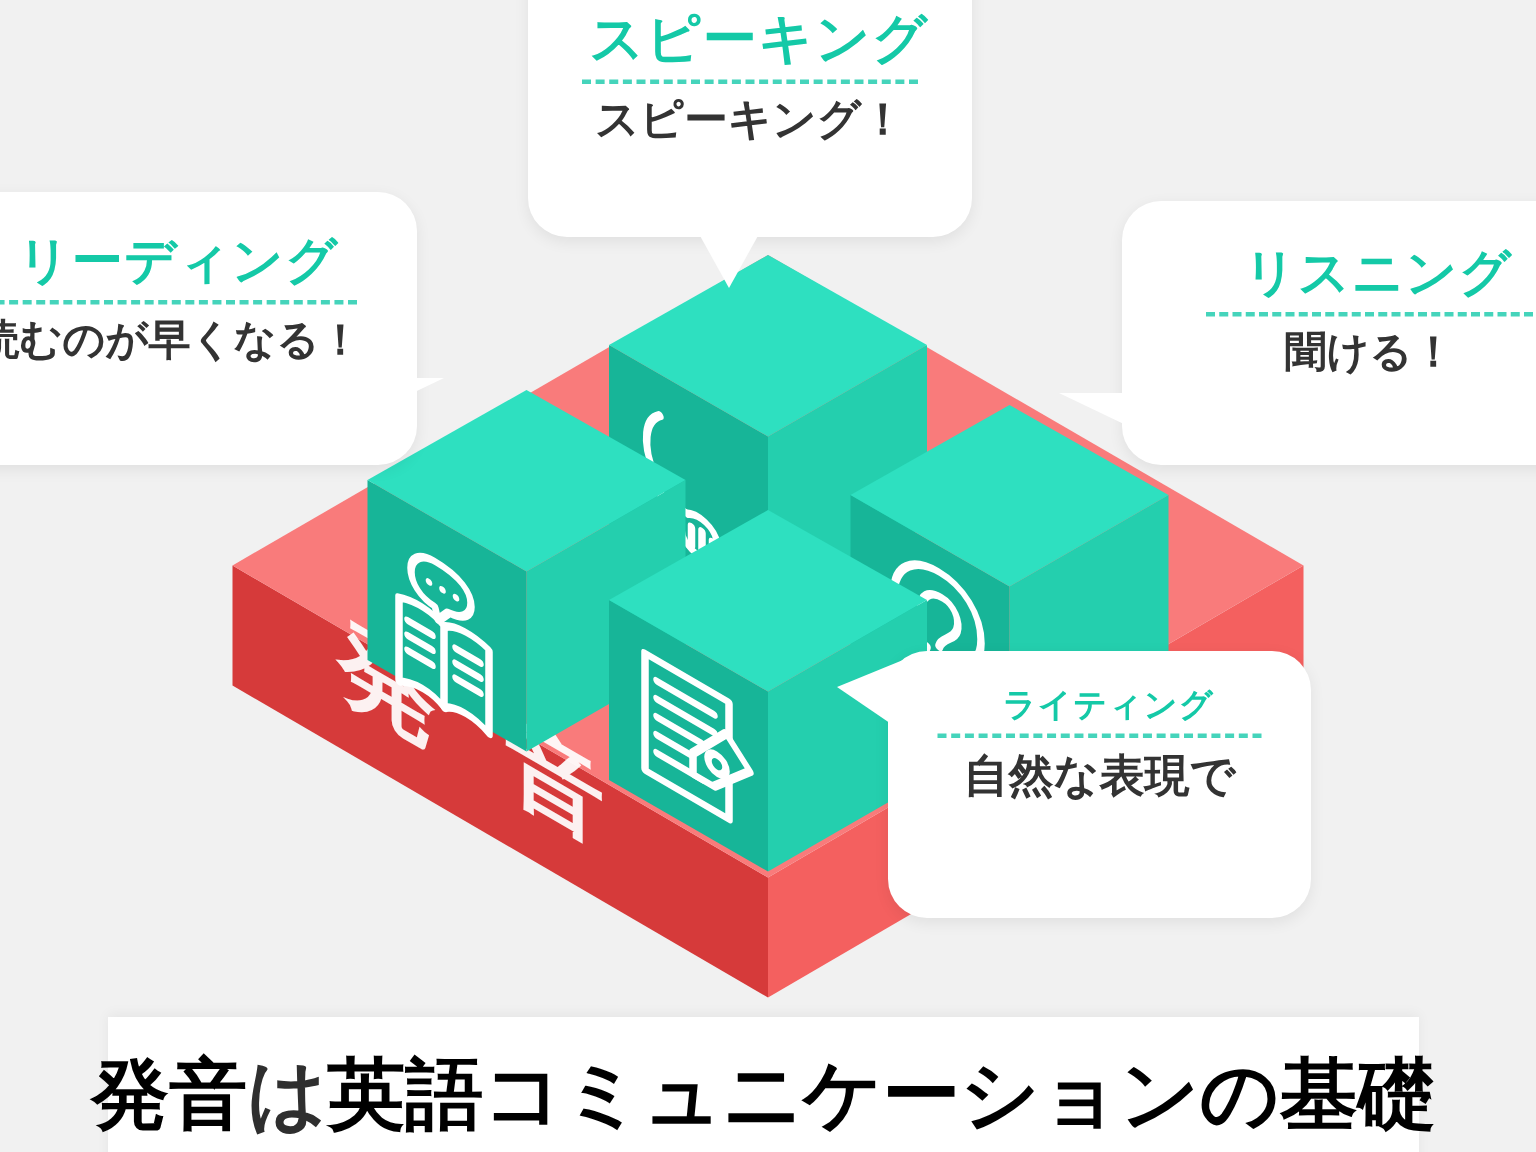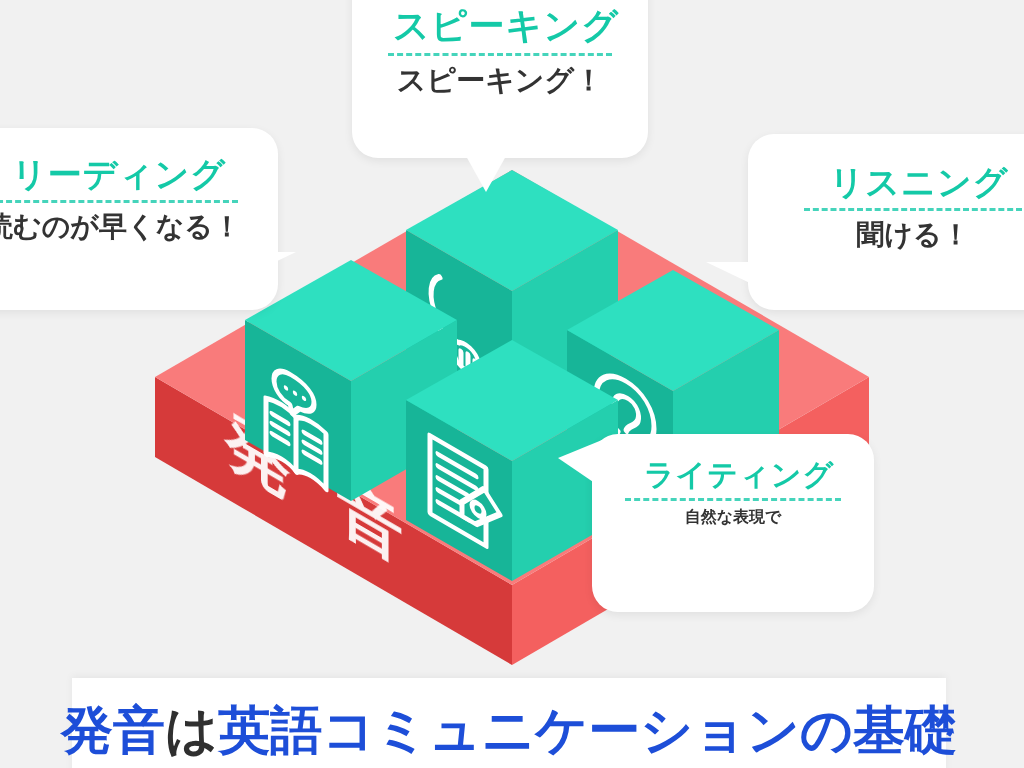--- a/index.html
+++ b/index.html
@@ -121,23 +121,23 @@
   }
 
   
   #bubble-writing {
     left: 592px;
     top: 434px;
     width: 282px;
     height: 178px;
     padding-top: 24px;
   }
-  #bubble-writing .bubble-title { font-size: 30px; font-family: Liberation Serif, serif; }
+  #bubble-writing .bubble-title { font-size: 22px; font-family: Liberation Serif, serif; }
   #bubble-writing .bubble-rule  { width: 216px; }
-  #bubble-writing .bubble-body  { font-size: 16px; }
+  #bubble-writing .bubble-body  { font-size: 30px; }
   #tail-writing {
     left: 558px;
     top: 440px;
     border-top: 18px solid transparent;
     border-bottom: 30px solid transparent;
     border-right: 44px solid #ffffff;
   }
 
   
   #caption-bar {
@@ -153,21 +153,21 @@
     justify-content: center;
     z-index: 50;
   }
   #caption-text {
     font-size: 52px;
     font-weight: bold;
     letter-spacing: 0px;
     white-space: nowrap;
     line-height: 1;
   }
-  .cap-red  { color: #1d4ed8; }
+  .cap-red  { color: #000000; }
   .cap-dark { color: #2f2f2f; }
 </style>
 </head>
 <body>
 
 <div id="stage">
 
   <svg id="iso-illustration" viewBox="0 0 1024 768">
 
     <polygon points="155,377 512,585 512,665 155,457" fill="#d63a3a"></polygon>

